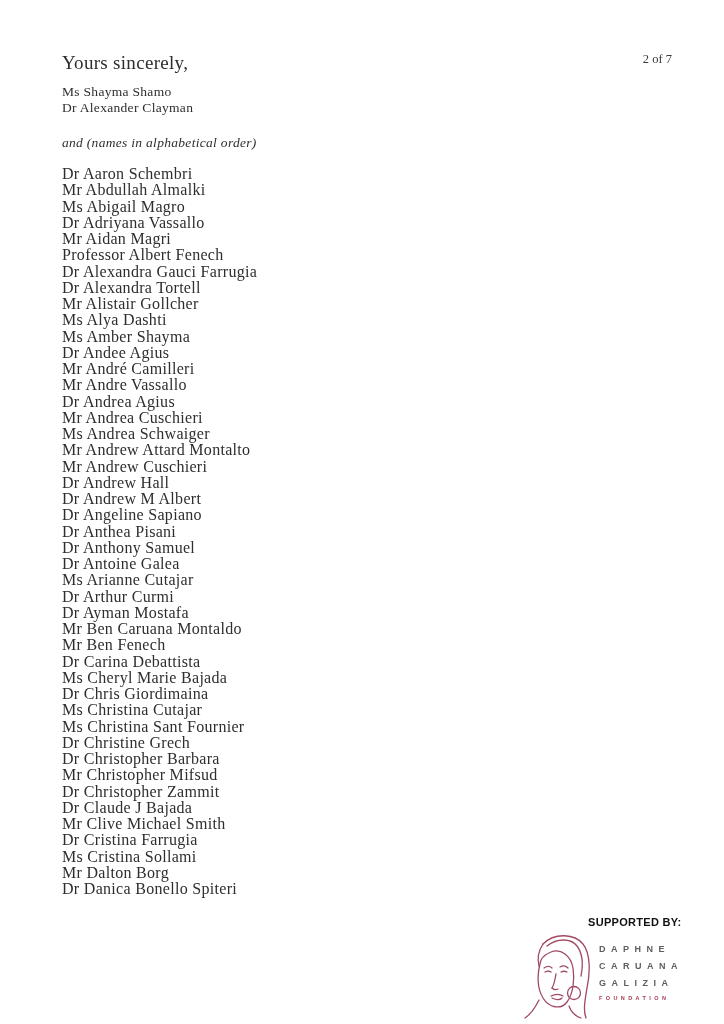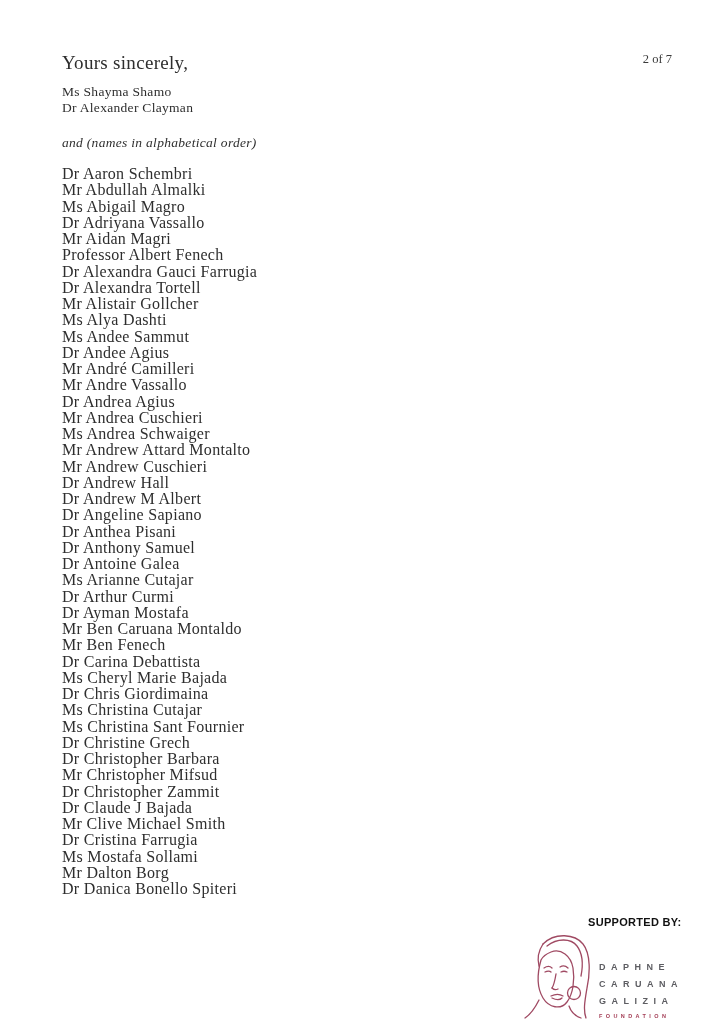--- a/index.html
+++ b/index.html
@@ -72,21 +72,20 @@
   .face-svg {
     position: absolute;
     left: 0;
     top: 2px;
   }
   .logo-text {
     position: absolute;
     left: 82px;
     top: 13px;
     font-family: "Liberation Sans", sans-serif;
-    margin-top: 18px;
   }
   .logo-line {
     font-size: 9px;
     font-weight: bold;
     color: #5d5d62;
     letter-spacing: 5.5px;
     line-height: 17px;
     white-space: nowrap;
   }
   .logo-foundation {
@@ -118,21 +117,21 @@
       <div class="name-line">Dr Aaron Schembri</div>
       <div class="name-line">Mr Abdullah Almalki</div>
       <div class="name-line">Ms Abigail Magro</div>
       <div class="name-line">Dr Adriyana Vassallo</div>
       <div class="name-line">Mr Aidan Magri</div>
       <div class="name-line">Professor Albert Fenech</div>
       <div class="name-line">Dr Alexandra Gauci Farrugia</div>
       <div class="name-line">Dr Alexandra Tortell</div>
       <div class="name-line">Mr Alistair Gollcher</div>
       <div class="name-line">Ms Alya Dashti</div>
-      <div class="name-line">Ms Andee Sammut</div>
+      <div class="name-line">Ms Amber Shayma</div>
       <div class="name-line">Dr Andee Agius</div>
       <div class="name-line">Mr André Camilleri</div>
       <div class="name-line">Mr Andre Vassallo</div>
       <div class="name-line">Dr Andrea Agius</div>
       <div class="name-line">Mr Andrea Cuschieri</div>
       <div class="name-line">Ms Andrea Schwaiger</div>
       <div class="name-line">Mr Andrew Attard Montalto</div>
       <div class="name-line">Mr Andrew Cuschieri</div>
       <div class="name-line">Dr Andrew Hall</div>
       <div class="name-line">Dr Andrew M Albert</div>
@@ -150,21 +149,21 @@
       <div class="name-line">Dr Chris Giordimaina</div>
       <div class="name-line">Ms Christina Cutajar</div>
       <div class="name-line">Ms Christina Sant Fournier</div>
       <div class="name-line">Dr Christine Grech</div>
       <div class="name-line">Dr Christopher Barbara</div>
       <div class="name-line">Mr Christopher Mifsud</div>
       <div class="name-line">Dr Christopher Zammit</div>
       <div class="name-line">Dr Claude J Bajada</div>
       <div class="name-line">Mr Clive Michael Smith</div>
       <div class="name-line">Dr Cristina Farrugia</div>
-      <div class="name-line">Ms Mostafa Sollami</div>
+      <div class="name-line">Ms Cristina Sollami</div>
       <div class="name-line">Mr Dalton Borg</div>
       <div class="name-line">Dr Danica Bonello Spiteri</div>
     </div>
 
   <div class="supported-by">SUPPORTED BY:</div>
 
   <div class="logo">
     <svg class="face-svg" width="78" height="90" viewBox="0 0 78 90" fill="none" stroke="#a04a63" stroke-width="1.3" stroke-linecap="round" stroke-linejoin="round">
 
       <path d="M26,14 C38,2 58,4 66,14 C74,24 73,44 70,58 C68,70 66,80 69,88"></path>

